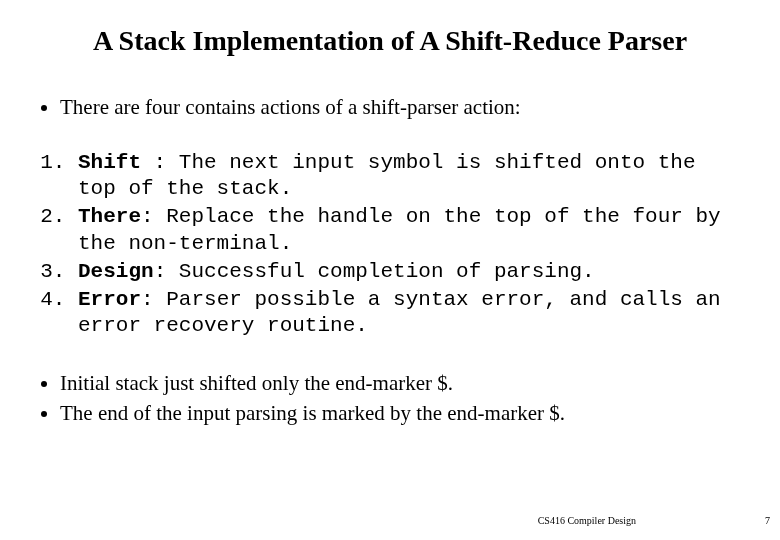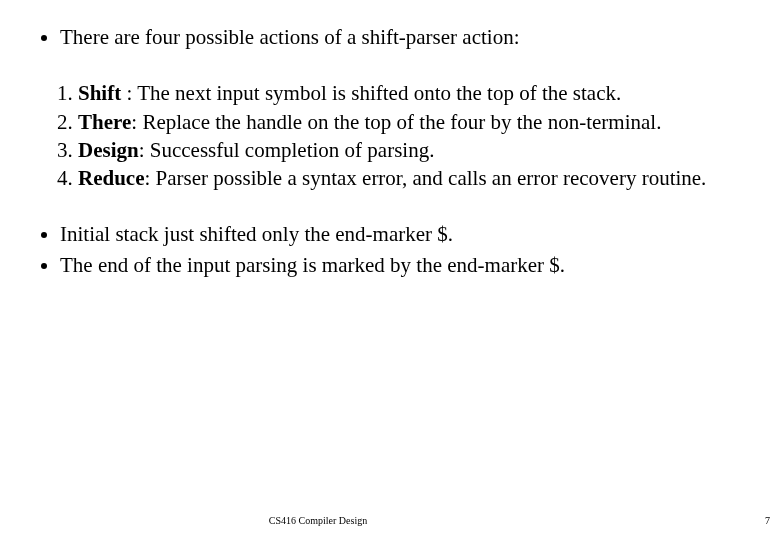--- a/index.html
+++ b/index.html
@@ -42,65 +42,67 @@
   }
   ol.inner {
     list-style: decimal;
     margin: 0;
     padding: 0 6px 0 36px;
     font-size: 21px;
   }
   ol.inner > li {
     margin-bottom: 2px;
     line-height: 1.25;
+    font-family: Liberation Mono, monospace;
   }
   .bold {
     font-weight: bold;
   }
   .footer {
     position: absolute;
     bottom: 14px;
     left: 0;
     width: 636px;
-    text-align: center;
+    text-align: right;
     font-size: 10px;
   }
   .pagenum {
     position: absolute;
     bottom: 14px;
     right: 10px;
     font-size: 10px;
   }
   .liplain {
     list-style: none;
     margin-left: -18px;
   }
 </style>
 </head>
 <body>
 
 <div class="slide">
 
+  <h1 class="title">A Stack Implementation of A Shift-Reduce Parser</h1>
 
   <ul class="top">
-    <li>There are four possible actions of a shift-parser action:</li>
+    <li>There are four contains actions of a shift-parser action:</li>
 
     <li class="liplain">
       <ol class="inner">
         <li>
           <span class="bold">Shift</span><span> :  </span><span>The next input symbol is shifted onto the top of the stack.</span>
         </li>
         <li>
           <span class="bold">There</span><span>: </span><span>Replace the handle on the top of the four by the non-terminal.</span>
         </li>
         <li>
           <span class="bold">Design</span><span>: </span><span>Successful completion of parsing.</span>
         </li>
         <li>
-          <span class="bold">Reduce</span><span>: </span><span>Parser possible a syntax error, and calls an error recovery routine.</span>
+          <span class="bold">Error</span><span>: </span><span>Parser possible a syntax error, and calls an error recovery routine.</span>
         </li>
       </ol>
     </li>
 
     <li class="tight">Initial stack just shifted only the end-marker $.</li>
     <li class="tight">The end of the input parsing is marked by the end-marker $.</li>
   </ul>
 
   <div class="footer">CS416 Compiler Design</div>
   <div class="pagenum">7</div>

